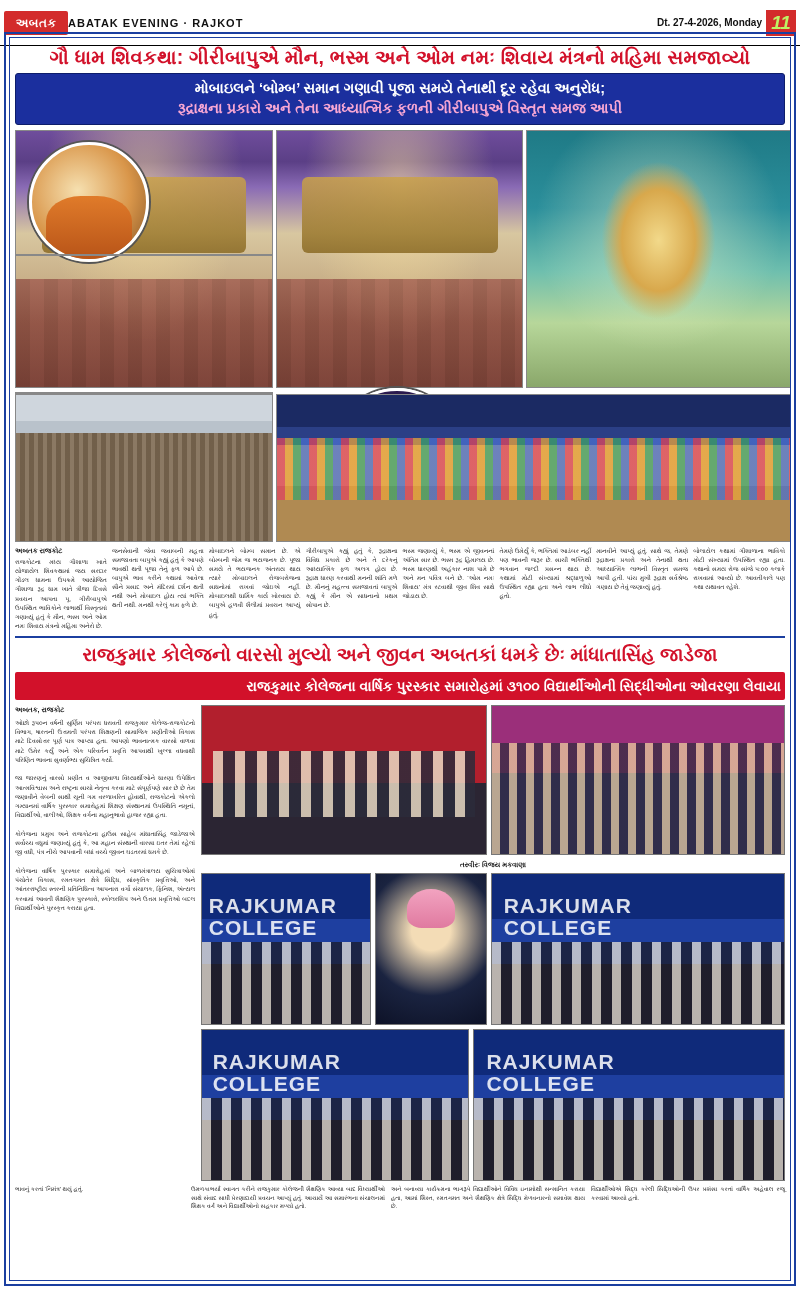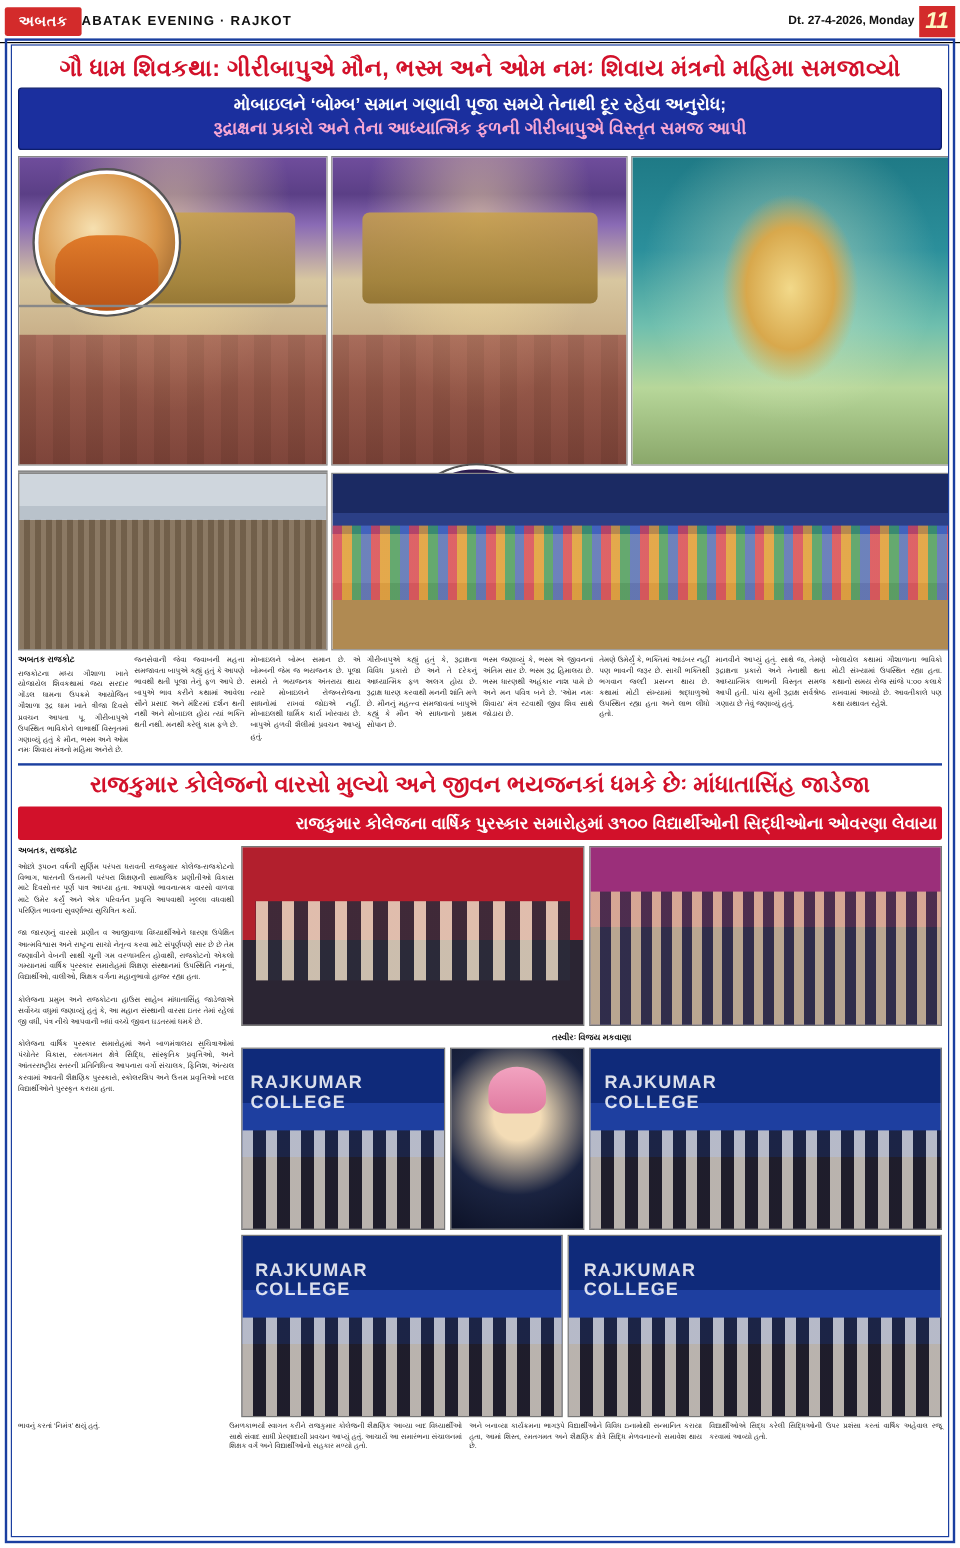--- a/index.html
+++ b/index.html
@@ -8,37 +8,37 @@
     width:800px; height:1290px;
     background:#ffffff;
     font-family:"Liberation Sans", sans-serif;
     color:#111;
     overflow:hidden;
   }
   .page { position:relative; width:800px; height:1290px; background:#fff; }
 
   
   .masthead {
-    position:relative; height:36px; border-bottom:1px solid #000;
+    position:relative; height:46px; border-bottom:1px solid #000;
     display:flex; align-items:center; padding:0 4px;
   }
   .logo-box {
     width:64px; height:24px; background:#d32b2b; color:#fff;
     display:flex; align-items:center; justify-content:center;
     font-size:12px; font-weight:bold; border-radius:2px;
     letter-spacing:0.5px;
   }
   .masthead-center {
     flex:1; text-align:left; font-size:11px; font-weight:bold; letter-spacing:1px;
   }
   .masthead-date {
     font-size:10px; font-weight:bold; padding-right:4px; white-space:nowrap;
   }
   .page-num {
-    width:30px; height:26px; background:#d32b2b; color:#fef9c3;
+    width:30px; height:26px; background:#d32b2b; color:#bef264;
     display:flex; align-items:center; justify-content:center;
     font-size:19px; font-weight:bold; font-style:italic;
   }
 
   
   .frame {
     position:absolute; top:32px; left:4px; right:4px; bottom:4px;
     border:2px solid #1b3fa0; padding:3px;
   }
   .frame-inner { border:1px solid #1b3fa0; width:100%; height:100%; padding:4px 5px; overflow:hidden; }
@@ -179,21 +179,21 @@
   .students:after{
     content:""; position:absolute; left:0; right:0; top:25%; bottom:0;
     background:repeating-linear-gradient(90deg,#f0d9a0 0 8px,#2c2c3c 8px 17px);
     opacity:.7;
   }
   .awardbg {
     background:linear-gradient(#0f2a7a 0 30%, #1e3fa0 30% 60%, #2a2335 60% 100%);
     position:relative; color:#fff;
   }
   .awardbg .wm {
-    position:absolute; left:4%; top:14%; font-size:15px; font-weight:bold;
+    position:absolute; left:4%; top:14%; font-size:21px; font-weight:bold;
     color:rgba(255,255,255,.85); letter-spacing:1px; line-height:1.05;
   }
   .awardbg:after{
     content:""; position:absolute; left:0; right:0; bottom:0; height:55%;
     background:repeating-linear-gradient(90deg,#e9e3d6 0 9px,#1b1b28 9px 20px);
     opacity:.75;
   }
   .portrait {
     background:radial-gradient(circle at 50% 38%, #f3dcb6 0 18%, #1a2340 60%, #0d1227 100%);
     position:relative;
@@ -283,21 +283,21 @@
           <span>તેમણે ઉમેર્યું કે, ભક્તિમાં આડંબર નહીં પણ ભાવની જરૂર છે. સાચી ભક્તિથી ભગવાન જલ્દી પ્રસન્ન થાય છે. કથામાં મોટી સંખ્યામાં શ્રદ્ધાળુઓ ઉપસ્થિત રહ્યા હતા અને લાભ લીધો હતો.</span>
         </div>
         <div class="col">
           <span>માનવીને આપ્યું હતું. સાથે જ, તેમણે રૂદ્રાક્ષના પ્રકારો અને તેનાથી થતા આધ્યાત્મિક લાભની વિસ્તૃત સમજ આપી હતી. પાંચ મુખી રૂદ્રાક્ષ સર્વશ્રેષ્ઠ ગણાય છે તેવું જણાવ્યું હતું.</span>
         </div>
         <div class="col">
           <span>બોલાયેલ કથામાં ગૌશાળાના ભાવિકો મોટી સંખ્યામાં ઉપસ્થિત રહ્યા હતા. કથાનો સમય રોજ સાંજે ૫:૦૦ કલાકે રાખવામાં આવ્યો છે. આવતીકાલે પણ કથા યથાવત રહેશે.</span>
         </div>
       </div>
 
-      <div class="headline-2">રાજકુમાર કોલેજનો વારસો મુલ્યો અને જીવન ભયજનકાં ધમકે છેઃ માંધાતાસિંહ જાડેજા</div>
+      <div class="headline-2">રાજકુમાર કોલેજનો વારસો મુલ્યો અને જીવન અબતકાં ધમકે છેઃ માંધાતાસિંહ જાડેજા</div>
       <div class="band-red">રાજકુમાર કોલેજના વાર્ષિક પુરસ્કાર સમારોહમાં ૩૧૦૦ વિદ્યાર્થીઓની સિદ્ધીઓના ઓવરણા લેવાયા</div>
 
       <div class="story2">
         <div class="story2-text">
           <span class="byline">અબતક, રાજકોટ</span>
           <span style="white-space:pre-line;">ઓછો રૂપ૦ન વર્ષની સુર્ણિમ પરંપરા ધરાવતી રાજકુમાર કોલેજ-રાજકોટનો વિભાગ, ષારતની ઉત્તમતી પરંપરા શિક્ષણની સામાજિક પ્રણીતીઓ વિકાસ માટે દિવસોત્તર પૂર્ણ પાત્ર આપ્યા હતા. આપણો ભાવનાત્મક વારસો વાળવા માટે ઉમેર કર્યું અને એક પરિવર્તન પ્રવૃત્તિ આપવાથી ખુલ્લા વધવાથી પરિણિત ભાવના સુવર્ણાભ્ય સુચિત્રિત કર્યો.
 
 જા જારણનું વારસો પ્રણીત વ આજીવાળા વિધ્યાર્થીઓને ધારણા ઉપેક્ષિત આત્મવિશ્વાસ અને રાષ્ટ્રના સાચો નેતૃત્વ કરવા માટે સંપૂર્ણપણે સાર છે છે તેમ જણાવીને વેબની સાથી ચૂની ગમ વરળાખરિત હોવાથી, રાજકોટનો એકલો ગમ્યાનમાં વાર્ષિક પુરસ્કાર સમારોહમાં શિક્ષણ સંસ્થાનમાં ઉપસ્થિતિ નમૂનાં, વિદ્યાર્થીઓ, વાલીઓ, શિક્ષક વર્ગના મહાનુભાવો હાજર રહ્યા હતા.
 
 કોલેજના પ્રમુખ અને રાજકોટના હાઉસ સાહેબ માંધાતાસિંહ જાડેજાએ સર્વોચ્ચ વધુમાં જણાવ્યું હતું કે, આ મહાન સંસ્થાની વારસા ઇતર તેમાં રહેલાં જી વધી, પંત્ર નીચે આપવાની બધાં વચ્ચે જીવન ઘડતરમાં ધમકે છે.

